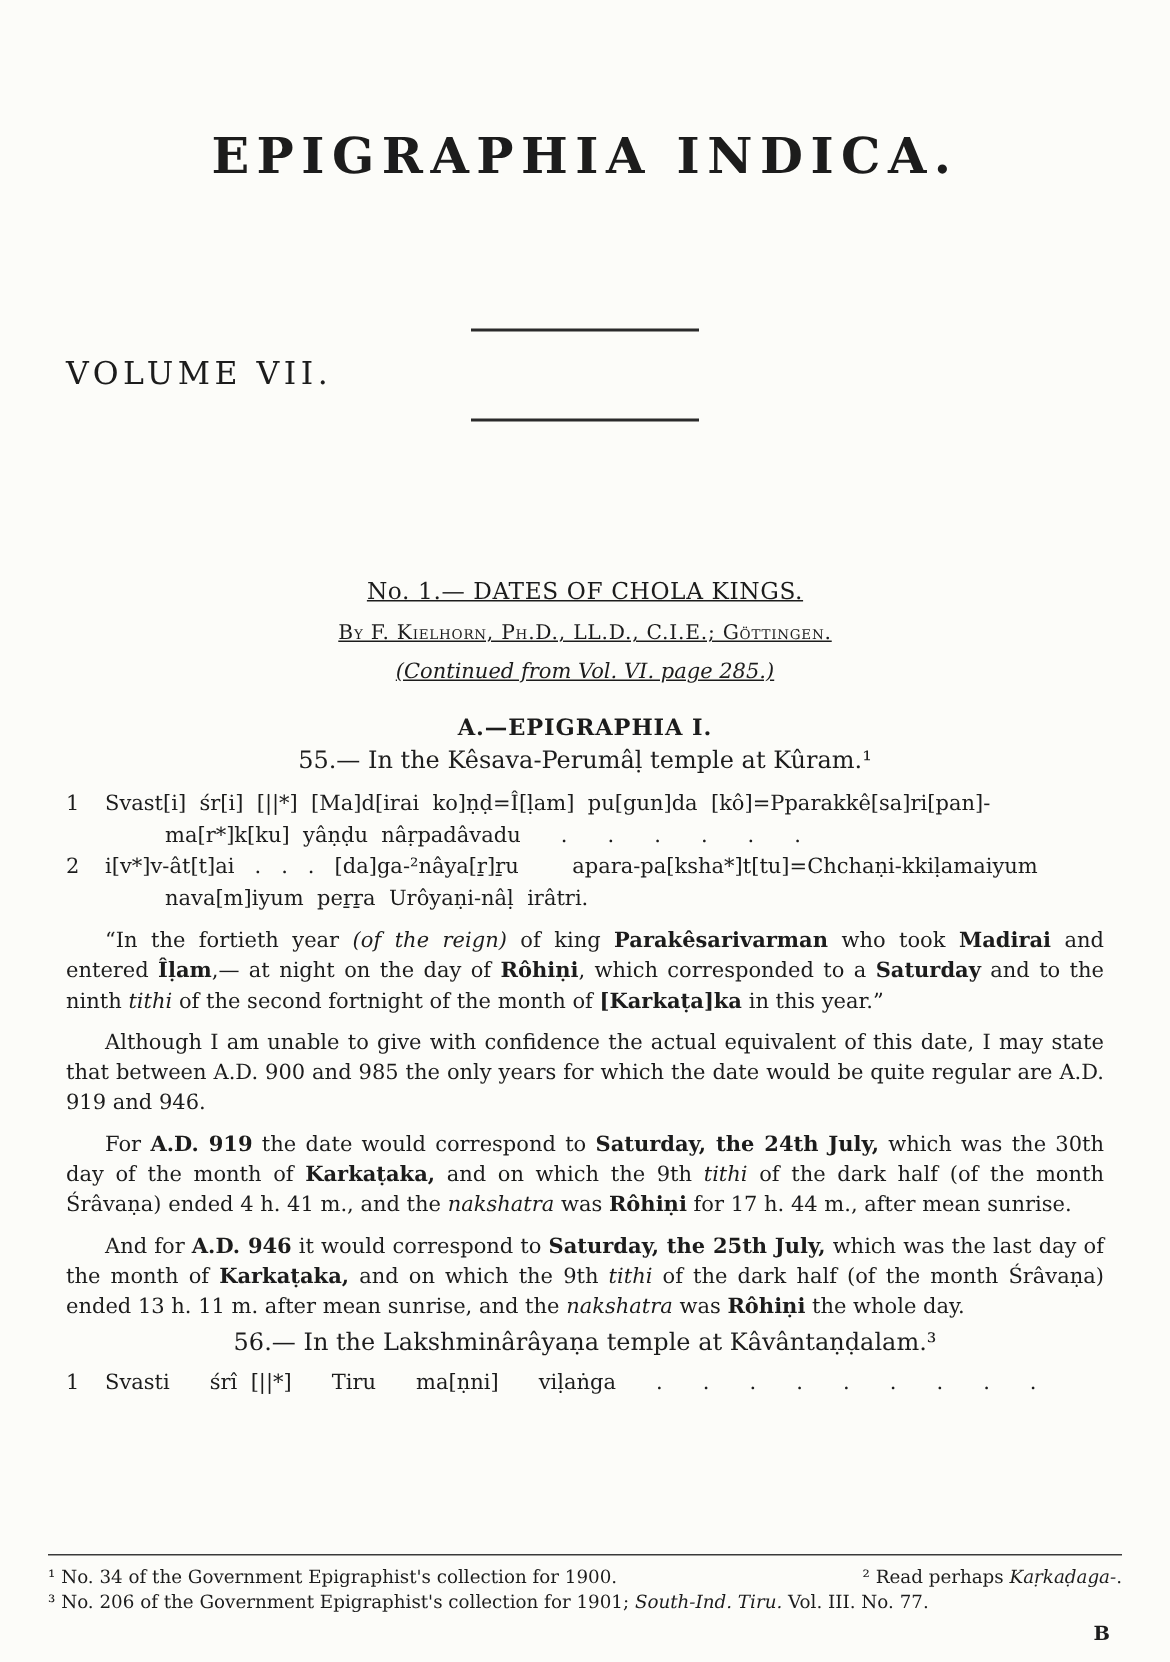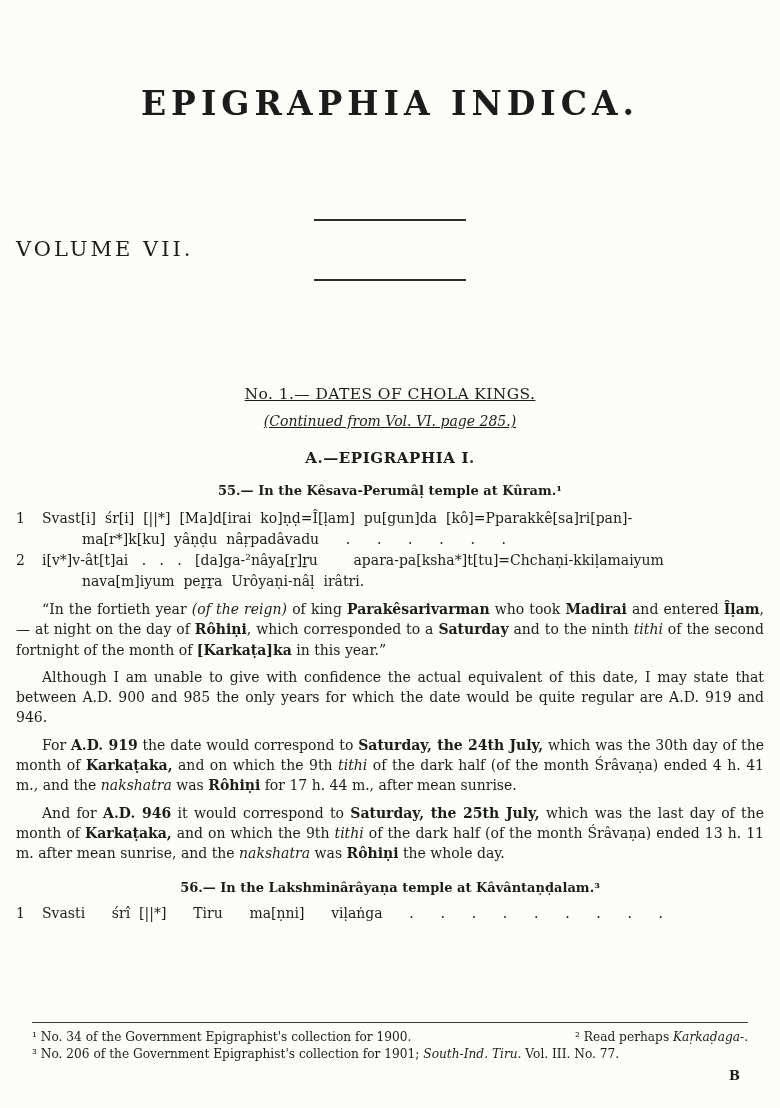--- a/index.html
+++ b/index.html
@@ -6,21 +6,21 @@
   html, body { width:780px; height:1108px; }
   body {
     font-family:"DejaVu Serif","Liberation Serif",serif;
     background:#e9e9e6;
   }
   .page {
     position:relative;
     width:780px; height:1108px;
     background:#fcfcf9;
     color:#1c1c1c;
-    padding:0 16px;
+    padding:0 44px;
     overflow:hidden;
   }
   .book-title {
     padding-top:84px;
     text-align:center;
     font-size:33px;
     font-weight:600;
     letter-spacing:5px;
     white-space:nowrap;
   }
@@ -46,24 +46,24 @@
   }
   .continued-note { margin-top:10px; font-size:14px; font-style:italic; }
   .sec-heading {
     margin-top:20px;
     text-align:center;
     font-weight:700;
     font-size:15px;
     letter-spacing:0.6px;
   }
   .sub-heading {
-    margin-top:16px;
+    margin-top:3px;
     text-align:center;
-    font-weight:700;
-    font-size:13px;
+    font-weight:400;
+    font-size:16px;
   }
   .translit { margin-top:10px; font-size:14px; line-height:1.5; }
   .tl-row { display:flex; }
   .tl-num { width:26px; flex:0 0 26px; }
   .tl-text { flex:1; }
   .tl-l1, .tl-l2, .insc-text { white-space:pre-wrap; }
   .tl-l2 { margin-left:40px; }
   .para {
     margin-top:7px;
     font-size:14px;
@@ -71,21 +71,21 @@
     text-align:justify;
     text-indent:26px;
   }
   .b { font-weight:700; }
   .i { font-style:italic; }
   .sec-b-head { margin-top:26px; }
   .insc-row { display:flex; margin-top:10px; font-size:14px; }
   .insc-num { width:26px; flex:0 0 26px; }
   .page-footer {
     position:absolute;
-    left:32px; right:32px; bottom:25px;
+    left:32px; right:32px; bottom:11px;
   }
   .foot-rule { border-top:1px solid #3a3a3a; margin-bottom:6px; }
   .footnote-row { display:flex; justify-content:space-between; font-size:12.2px; line-height:1.45; }
   .footnote { font-size:12.2px; line-height:1.45; }
   .signature-row { text-align:right; font-weight:700; font-size:13px; margin-top:4px; padding-right:8px; }
 </style>
 </head>
 <body>
 
 <div class="page">
@@ -93,20 +93,21 @@
   <h1 class="book-title">EPIGRAPHIA INDICA.</h1>
 
   <div class="vol-block">
     <div class="vol-rule"></div>
     <h2 class="volume-heading">VOLUME VII.</h2>
     <div class="vol-rule"></div>
   </div>
 
   <div class="article-head">
     <div class="article-title">No. 1.— DATES OF CHOLA KINGS.</div>
+    <div class="article-byline">By F. Kielhorn, Ph.D., LL.D., C.I.E.; Göttingen.</div>
     <div class="continued-note">(Continued from Vol. VI. page 285.)</div>
   </div>
 
   <div class="sec-heading">A.—EPIGRAPHIA I.</div>
   <div class="sub-heading">55.— In the Kêsava-Perumâḷ temple at Kûram.¹</div>
 
   <div class="translit">
     <div class="tl-row">
       <span class="tl-num">1</span>
       <div class="tl-text">

